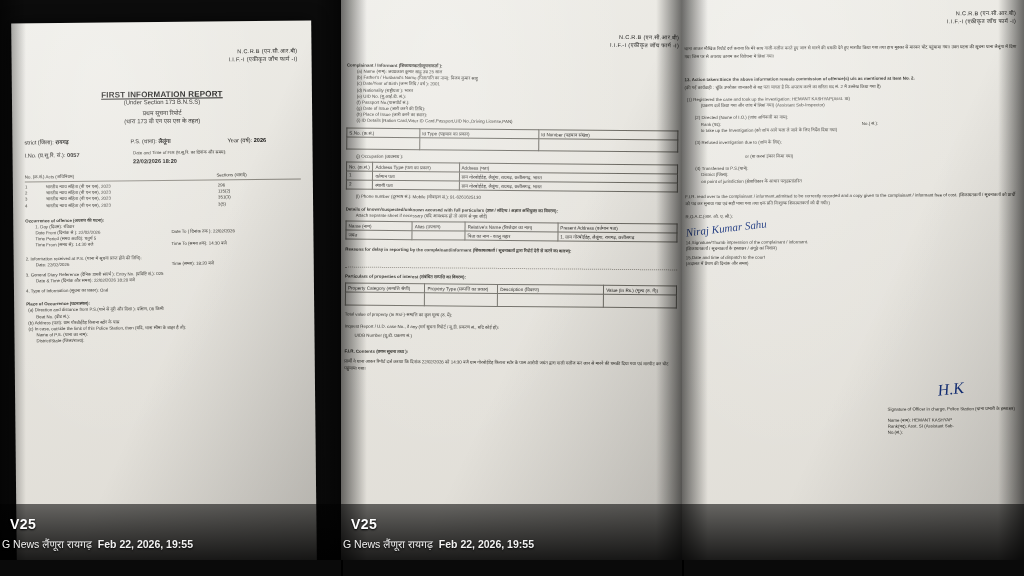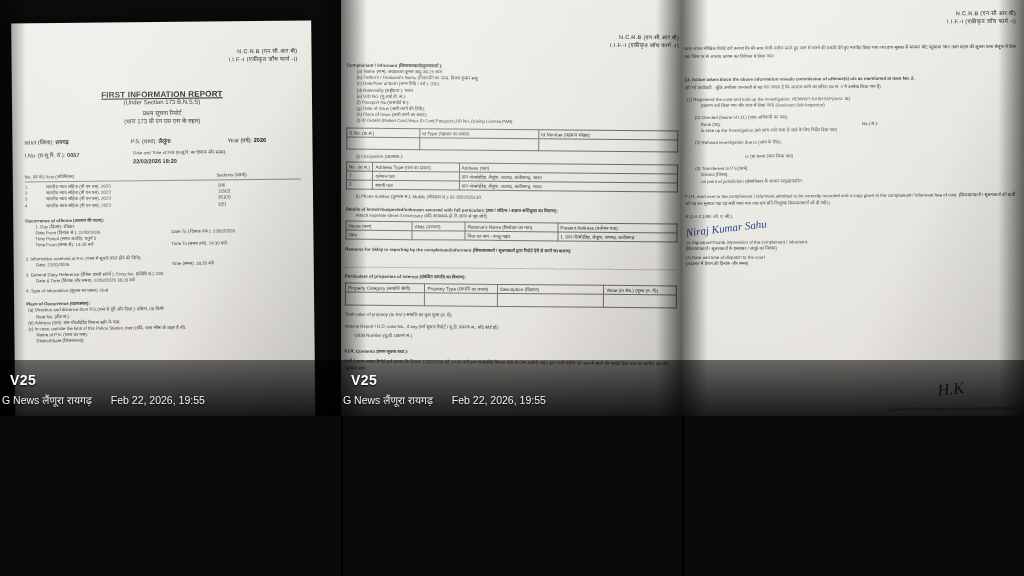--- a/index.html
+++ b/index.html
@@ -1,18 +1,18 @@
 <!DOCTYPE html>
 <html><head>
 <meta charset="utf-8">
 <style>
   html,body{margin:0;padding:0;background:#000;}
   body{width:1024px;height:576px;overflow:hidden;font-family:"Liberation Sans",sans-serif;}
   .stage{position:relative;width:1024px;height:576px;background:#0a0a0a;display:flex;}
-  .panel{position:relative;height:416px;overflow:hidden;}
+  .panel{position:relative;height:560px;overflow:hidden;}
   .p1{width:341px;background:#0c0c0c;}
   .p2{width:341px;background:#0c0c0c;}
   .p3{width:342px;background:#0c0c0c;}
 
   
   .sheet{position:absolute;background:#e9e7e2;color:#1d1c1a;box-shadow:0 0 16px rgba(0,0,0,.65);}
   .paper-tex{background:linear-gradient(160deg,#efeee9 0%,#e7e5df 40%,#dedbd4 100%);}
 
   
   .s1{left:14px;top:22px;width:300px;height:540px;transform:rotate(-0.6deg);}
@@ -43,21 +43,21 @@
 
   .sig{font-family:"Liberation Serif",serif;font-style:italic;font-size:11px;color:#1b2a6b;transform:rotate(-6deg);display:inline-block;}
   .sigblue{color:#14307a;}
 
   
   .botbar{position:absolute;left:0;right:0;bottom:0;height:56px;background:linear-gradient(to top,rgba(0,0,0,.88),rgba(0,0,0,.55));}
   .v25{position:absolute;left:10px;bottom:28px;color:#fff;font-weight:bold;font-size:14px;letter-spacing:.5px;text-shadow:0 1px 2px #000;}
   .caption{position:absolute;left:0;bottom:9px;color:#f2f2f2;font-size:10.5px;text-shadow:0 1px 2px #000;white-space:nowrap;}
   .cap-left{left:-6px;}
   .cap-name{padding-left:8px;}
-  .cap-date{font-weight:normal;padding-left:19px;}
+  .cap-date{font-weight:bold;padding-left:6px;}
 
   .divline{position:absolute;top:0;bottom:0;width:2px;background:#000;}
 
   .shadowL{position:absolute;top:0;bottom:0;left:0;width:26px;background:linear-gradient(to right,rgba(0,0,0,.55),rgba(0,0,0,0));pointer-events:none;}
   .shadowR{position:absolute;top:0;bottom:0;right:0;width:26px;background:linear-gradient(to left,rgba(0,0,0,.55),rgba(0,0,0,0));pointer-events:none;}
   .glare{position:absolute;inset:0;background:radial-gradient(ellipse at 30% 12%,rgba(255,255,255,.22),rgba(255,255,255,0) 55%);pointer-events:none;}
   .dark{position:absolute;inset:0;background:linear-gradient(115deg,rgba(0,0,0,0) 55%,rgba(0,0,0,.20) 100%);pointer-events:none;}
   .hang{padding-left:8px;text-indent:-8px;}
   .indent{padding-left:10px;}
 </style>

